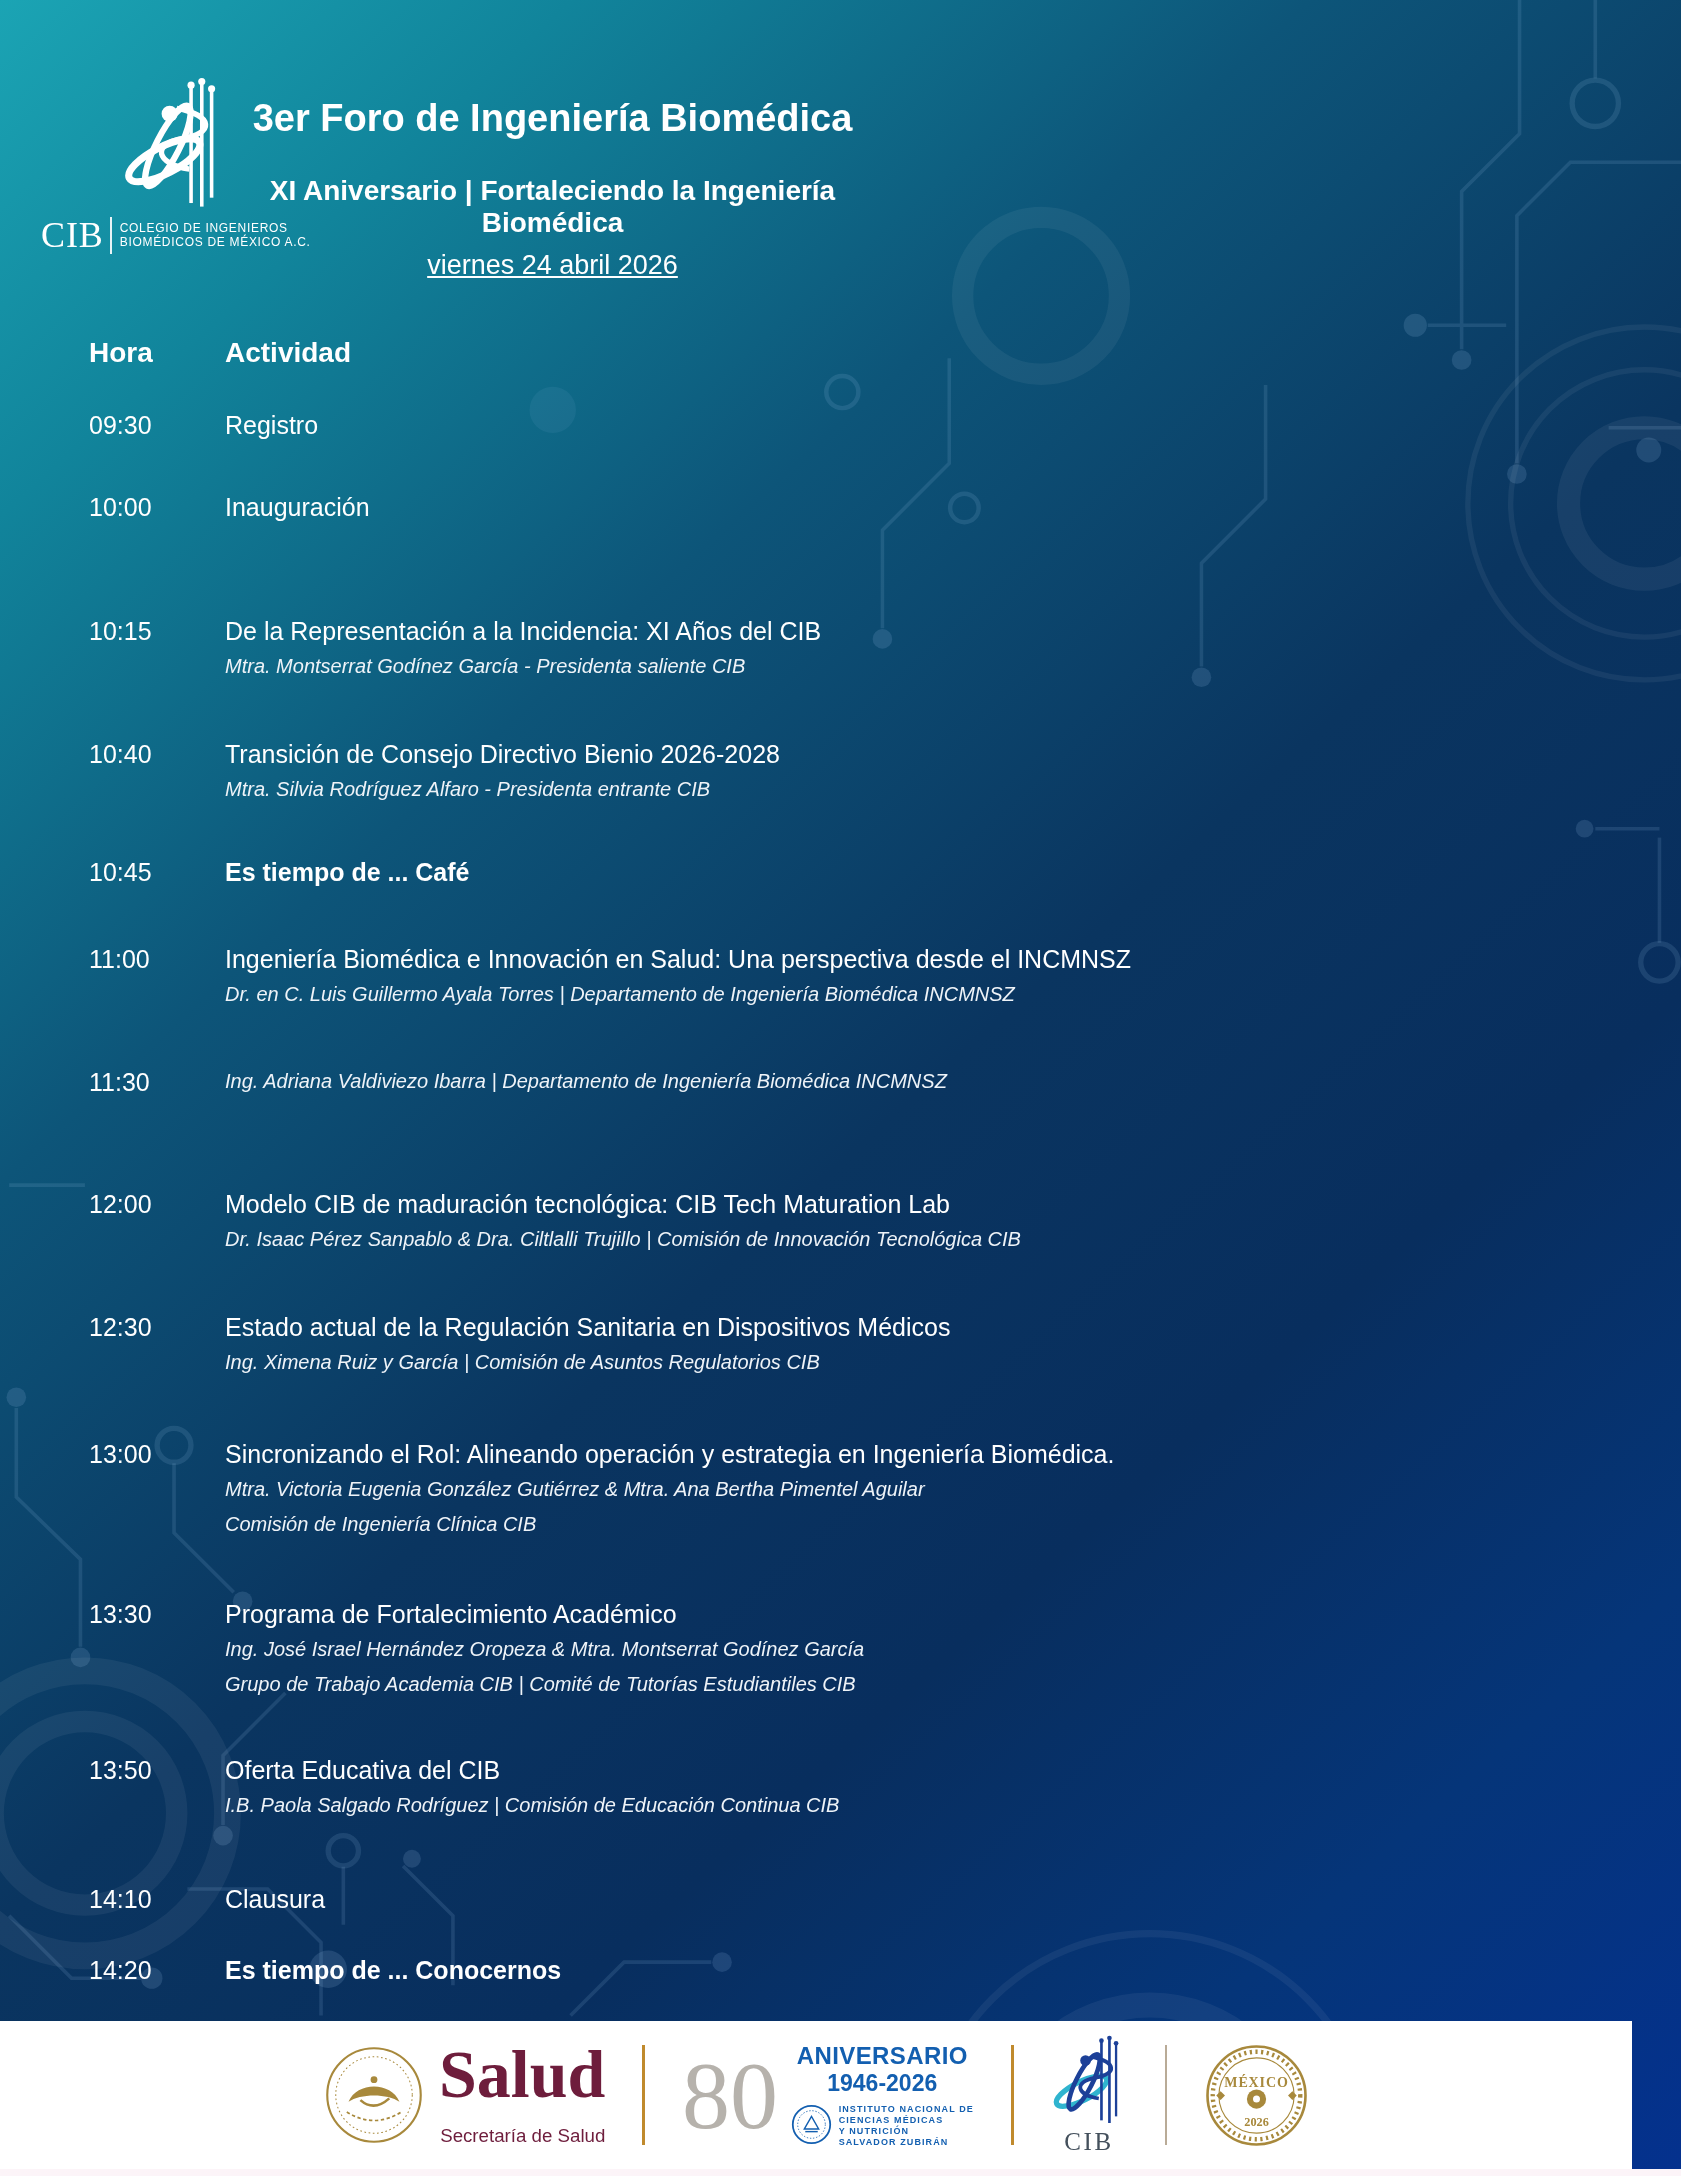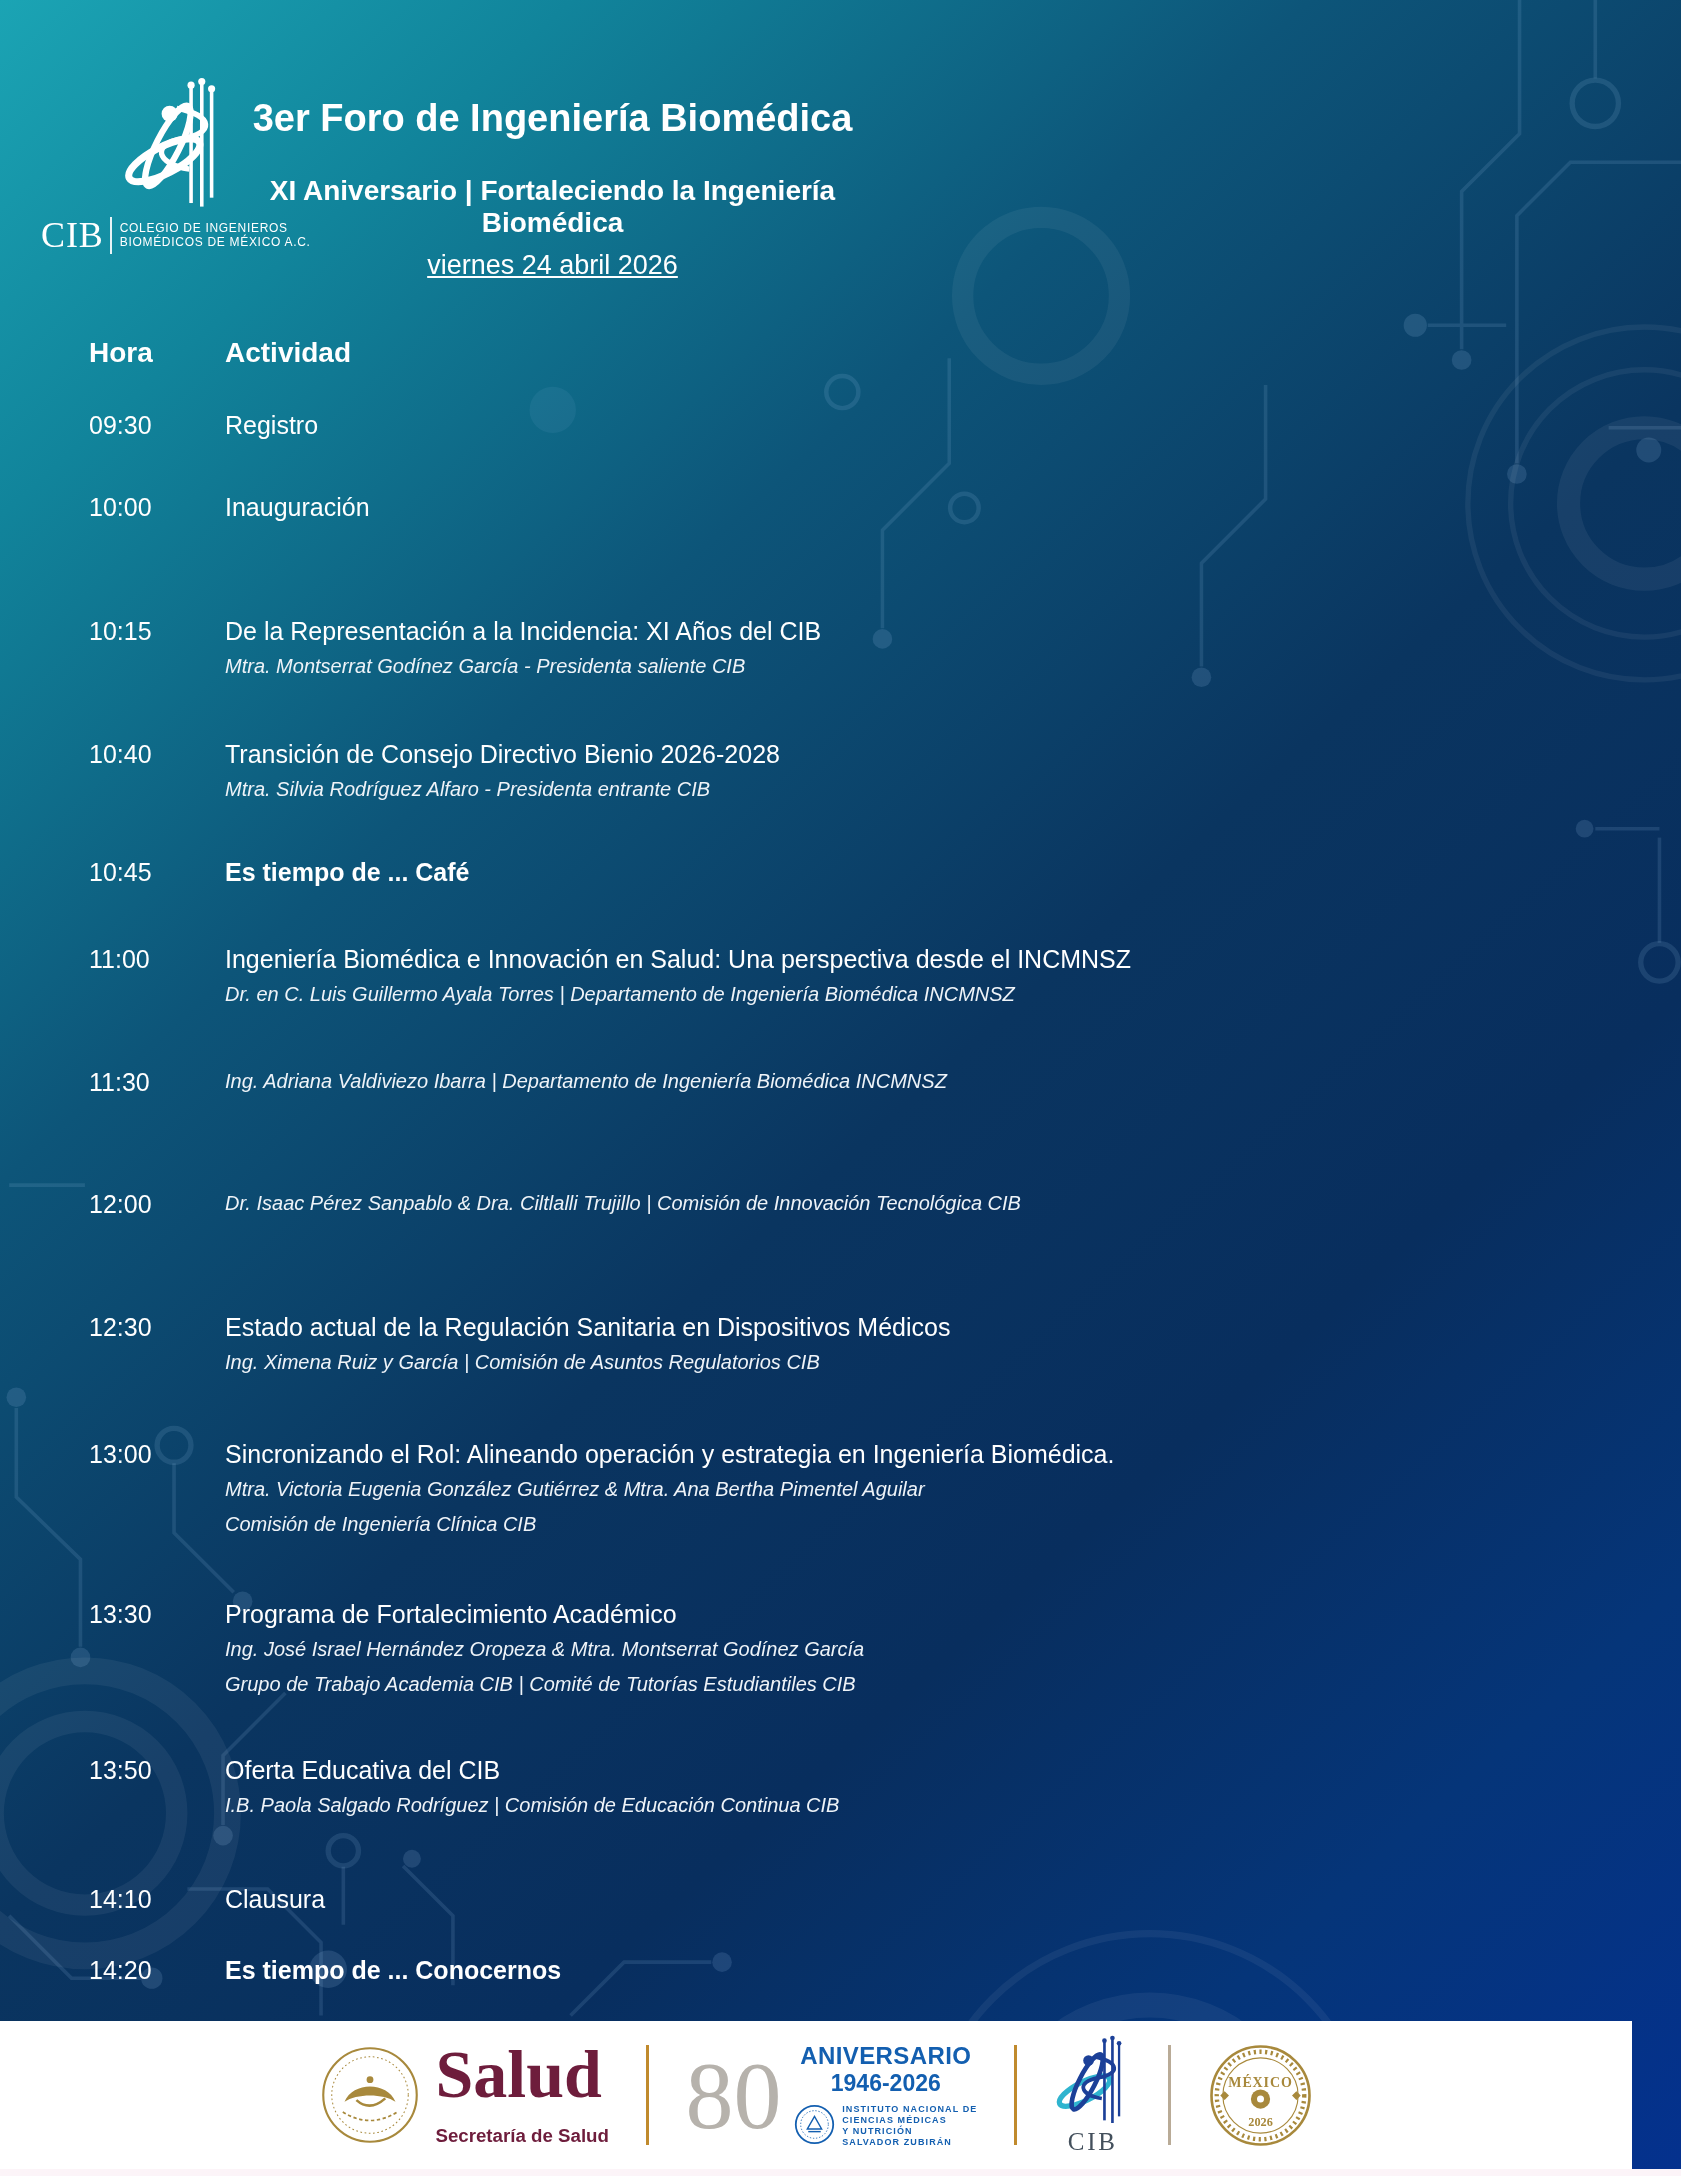--- a/index.html
+++ b/index.html
@@ -33,21 +33,21 @@
   .row.bold .atitle{font-weight:bold;}
   .row .speaker{font-style:italic;font-size:20px;line-height:35px;color:#eef3f8;}
 
   
   .footer{position:absolute;left:0;top:2021px;width:1632px;height:148px;background:#ffffff;
     display:flex;align-items:center;justify-content:center;gap:37px;color:#333;}
   .footer-strip{position:absolute;left:0;top:2169px;width:1682px;height:7.1px;background:#fcf4f8;}
   .fgroup{display:flex;align-items:center;}
   .salud-col{margin-left:14.3px;}
   .salud-name{font-family:"Liberation Serif",serif;font-weight:bold;font-size:68px;line-height:62px;color:#6e1d3c;}
-  .salud-sub{font-size:18.7px;font-weight:bold;color:#6e1d3c;margin-top:20px;}
+  .salud-sub{font-size:18.7px;font-weight:normal;color:#6e1d3c;margin-top:20px;text-align:right;}
   .vdiv{width:2.7px;height:100px;}
   .vdiv.gold{background:#c08a2d;}
   .vdiv.tan{background:#b9ab97;}
   .num80{font-family:"Liberation Serif",serif;font-size:96px;line-height:89px;color:#b6b2ac;}
   .aniv-col{margin-left:12.5px;display:flex;flex-direction:column;align-items:center;}
   .aniv-l1{font-size:24px;font-weight:bold;color:#135fb0;letter-spacing:0.4px;}
   .aniv-l2{font-size:23px;font-weight:bold;color:#135fb0;}
   .aniv-row{display:flex;align-items:flex-start;gap:7.1px;margin-top:7.1px;}
   .inst{font-size:9px;font-weight:bold;color:#135fb0;letter-spacing:1.1px;line-height:11px;}
   .cib-col{display:flex;flex-direction:column;align-items:center;}
@@ -197,20 +197,21 @@
     <div class="row" style="top:1064px">
       <div class="time">11:30</div>
       <div class="activity">
         <div class="speaker">Ing. Adriana Valdiviezo Ibarra  | Departamento de Ingeniería Biomédica  INCMNSZ</div>
       </div>
     </div>
 
     <div class="row" style="top:1186px">
       <div class="time">12:00</div>
       <div class="activity">
+        <div class="atitle">Modelo CIB de maduración tecnológica: CIB Tech Maturation Lab</div>
         <div class="speaker">Dr. Isaac Pérez Sanpablo &amp; Dra. Ciltlalli Trujillo | Comisión de Innovación Tecnológica CIB</div>
       </div>
     </div>
 
     <div class="row" style="top:1309px">
       <div class="time">12:30</div>
       <div class="activity">
         <div class="atitle">Estado actual de la Regulación Sanitaria en Dispositivos Médicos</div>
         <div class="speaker">Ing. Ximena Ruiz y García | Comisión de Asuntos Regulatorios CIB</div>
       </div>

